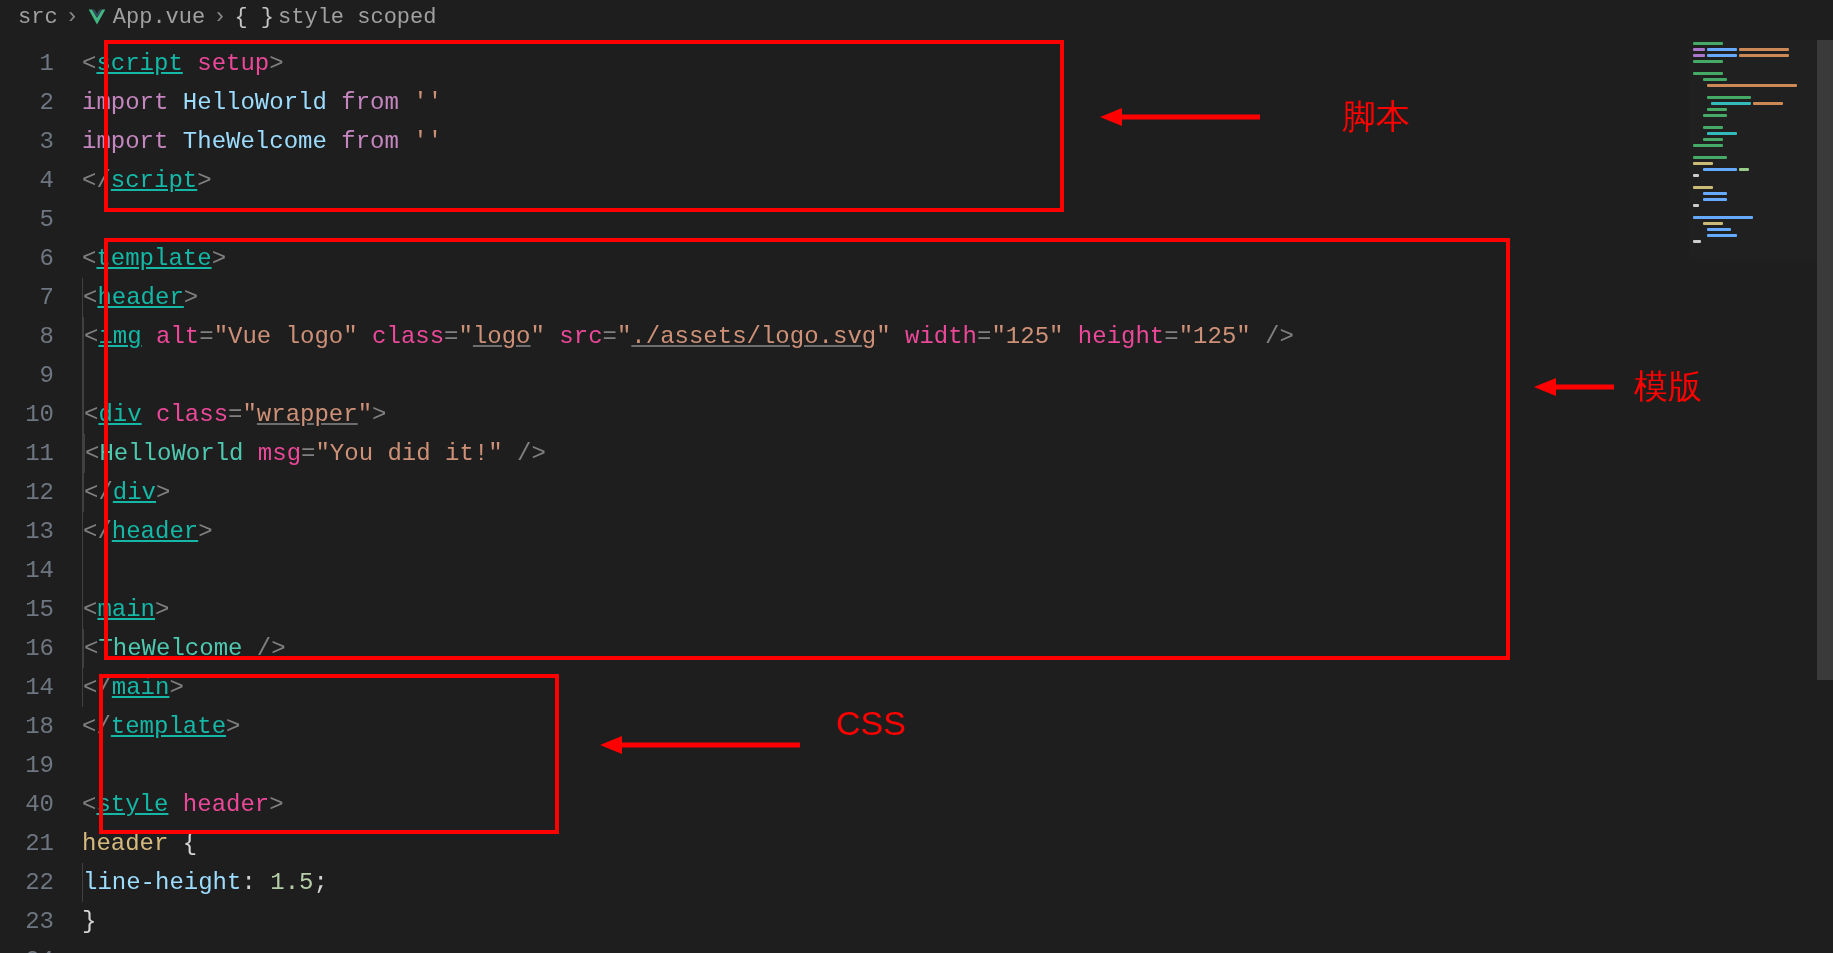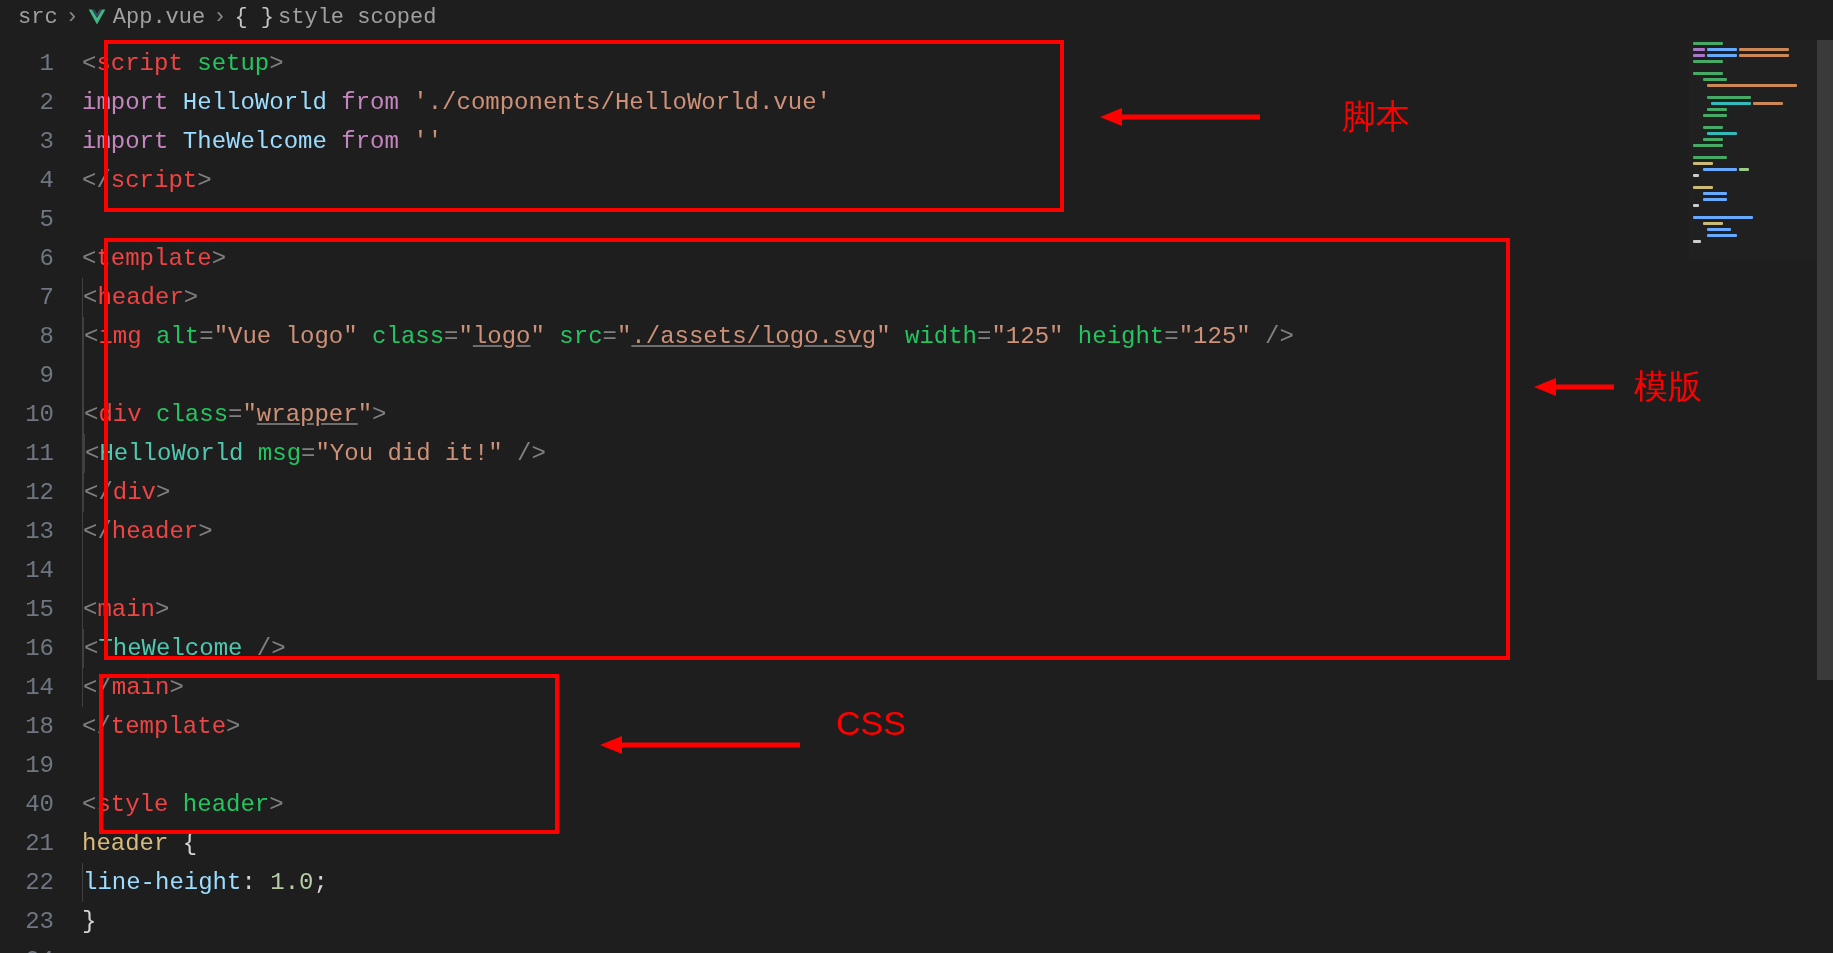--- a/index.html
+++ b/index.html
@@ -77,24 +77,24 @@
   .indent-guide {
     display:inline-block;
     border-left: 1px solid #404040;
     width: 0;
     height: 39px;
     vertical-align: middle;
   }
 
   
   .p   { color: #808080; }        
-  .tag { color: #ef4444; }        
+  .tag { color: #14b8a6; text-decoration: underline; }        
   .kw  { color: #c586c0; }        
   .var { color: #9cdcfe; }        
-  .attr{ color: #22c55e; }
+  .attr{ color: #ec4899; }
   .str { color: #ce9178; }        
   .comp{ color: #4ec9b0; }        
   .sel { color: #d7ba7d; }        
   .prop{ color: #9cdcfe; }
   .num { color: #b5cea8; }
   .ul  { text-decoration: underline; text-decoration-color:#6e6e6e; }
 
   
   .annot-box {
     position: absolute;
@@ -196,21 +196,21 @@
     <div class="ln">21</div>
     <div class="ln">22</div>
     <div class="ln">23</div>
     <div class="ln">24</div>
   </div>
 
   <div class="code">
 
     <div class="row">  <span class="p">&lt;</span><span class="tag">script</span><span class="attr"> setup</span><span class="p">&gt;</span></div>
 
-    <div class="row">  <span class="kw">import</span><span class="var"> HelloWorld </span><span class="kw">from</span><span class="str"> '</span><span class="str">./components/HelloWorld.vue</span><span class="str">'</span></div>
+    <div class="row">  <span class="kw">import</span><span class="var"> HelloWorld </span><span class="kw">from</span><span class="str"> '</span><span class="str">'</span></div>
 
     <div class="row">  <span class="kw">import</span><span class="var"> TheWelcome </span><span class="kw">from</span><span class="str"> '</span><span class="str">'</span></div>
 
     <div class="row">  <span class="p">&lt;/</span><span class="tag">script</span><span class="p">&gt;</span></div>
 
     <div class="row"></div>
 
     <div class="row">  <span class="p">&lt;</span><span class="tag">template</span><span class="p">&gt;</span></div>
 
     <div class="row">  <span class="indent-guide"></span>  <span class="p">&lt;</span><span class="tag">header</span><span class="p">&gt;</span></div>
@@ -236,21 +236,21 @@
     <div class="row">  <span class="indent-guide"></span>  <span class="p">&lt;/</span><span class="tag">main</span><span class="p">&gt;</span></div>
 
     <div class="row">  <span class="p">&lt;/</span><span class="tag">template</span><span class="p">&gt;</span></div>
 
     <div class="row"></div>
 
     <div class="row">  <span class="p">&lt;</span><span class="tag">style</span><span class="attr"> header</span><span class="p">&gt;</span></div>
 
     <div class="row">  <span class="sel">header</span><span> {</span></div>
 
-    <div class="row">  <span class="indent-guide"></span>  <span class="prop">line-height</span><span>: </span><span class="num">1.0</span><span>;</span></div>
+    <div class="row">  <span class="indent-guide"></span>  <span class="prop">line-height</span><span>: </span><span class="num">1.5</span><span>;</span></div>
 
     <div class="row">  <span>}</span></div>
   </div>
 
   <div class="annot-box" style="left:104px; top:6px; width:960px; height:172px;"></div>
   <div class="annot-box" style="left:104px; top:204px; width:1406px; height:422px;"></div>
   <div class="annot-box" style="left:99px; top:640px; width:460px; height:160px;"></div>
 
   <svg class="annot-arrow" style="left:1100px; top:68px; width:160px;height:30px;">
     <line x1="160" y1="15" x2="15" y2="15" stroke="#ff0000" stroke-width="5"></line>

